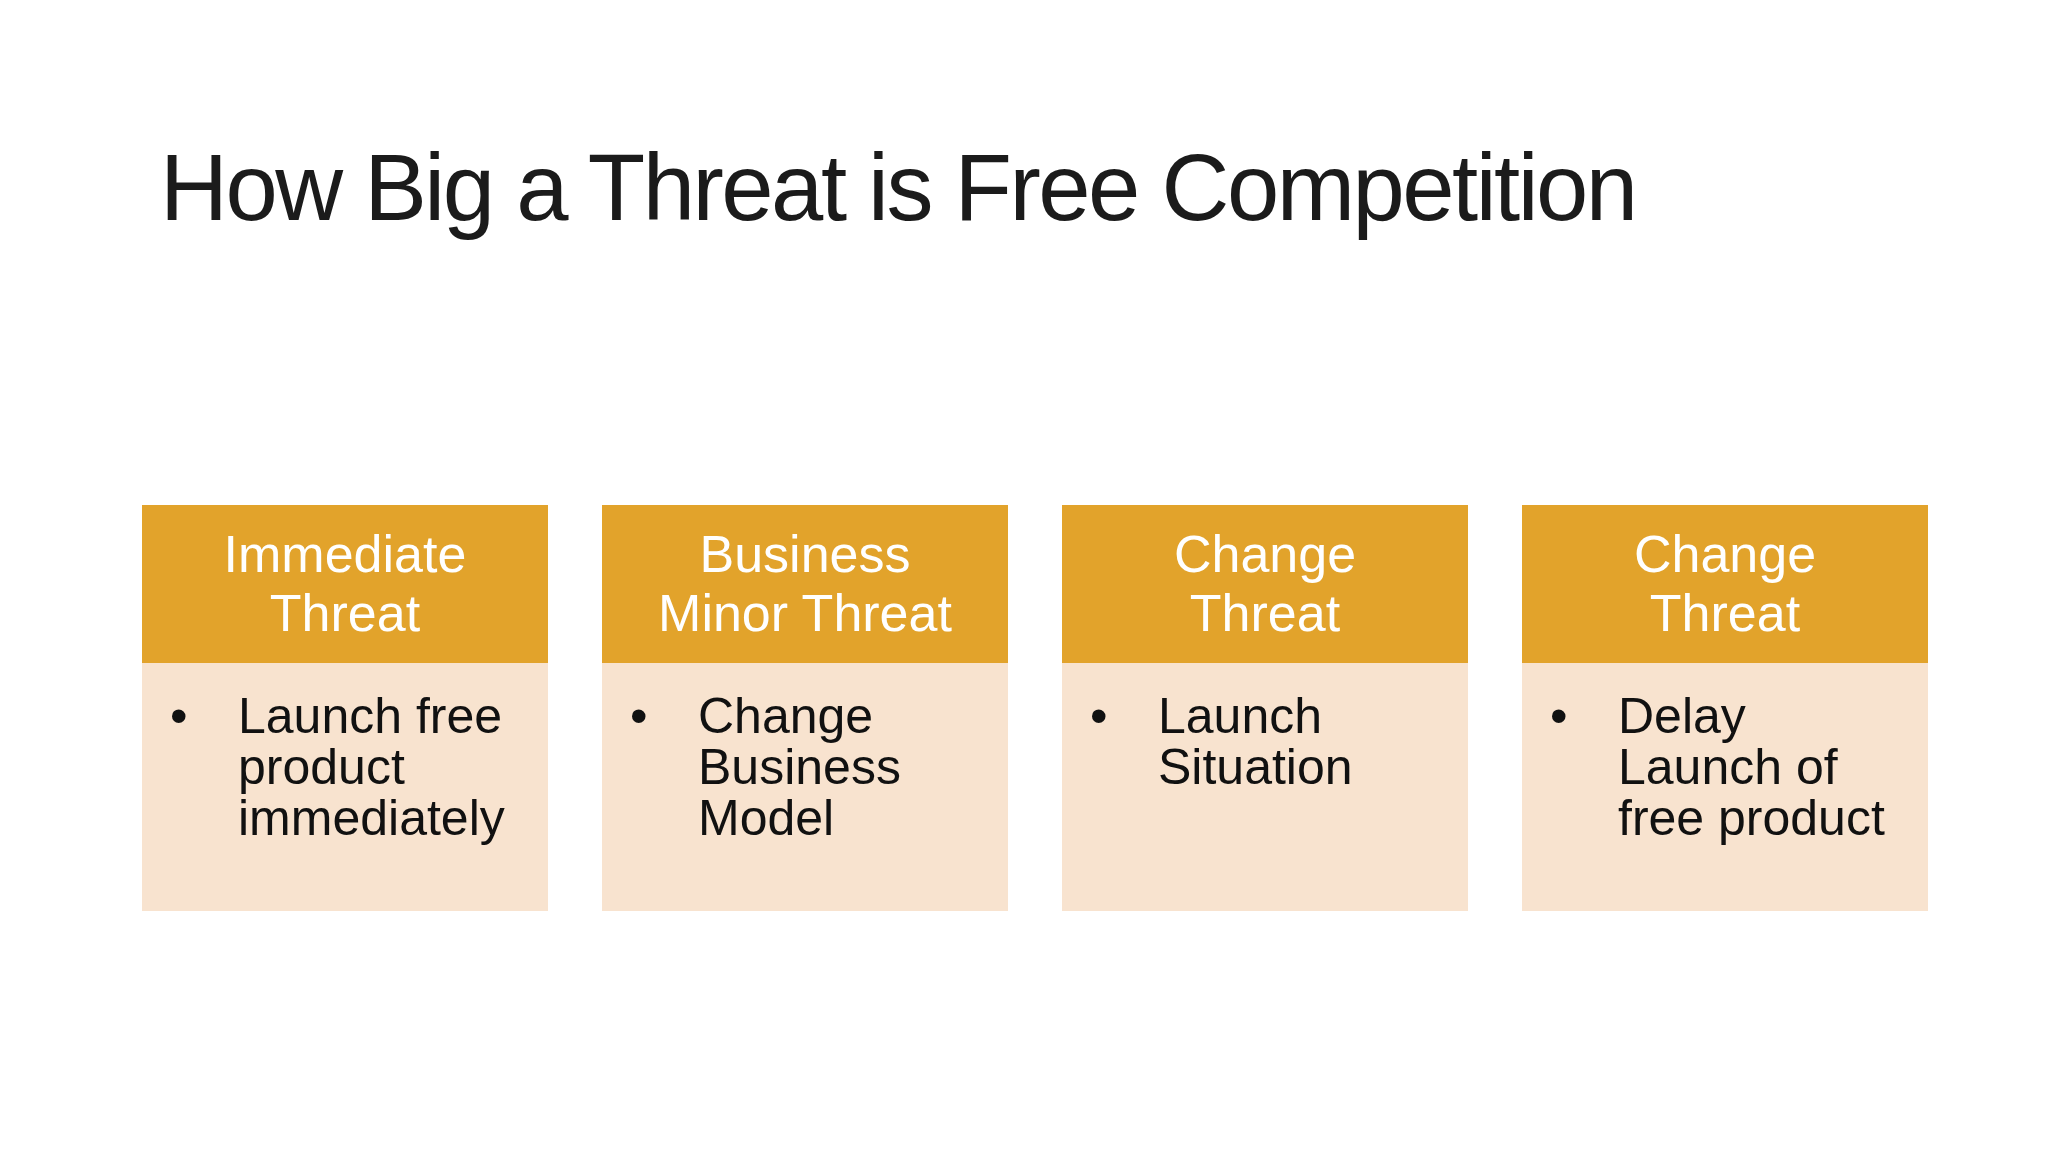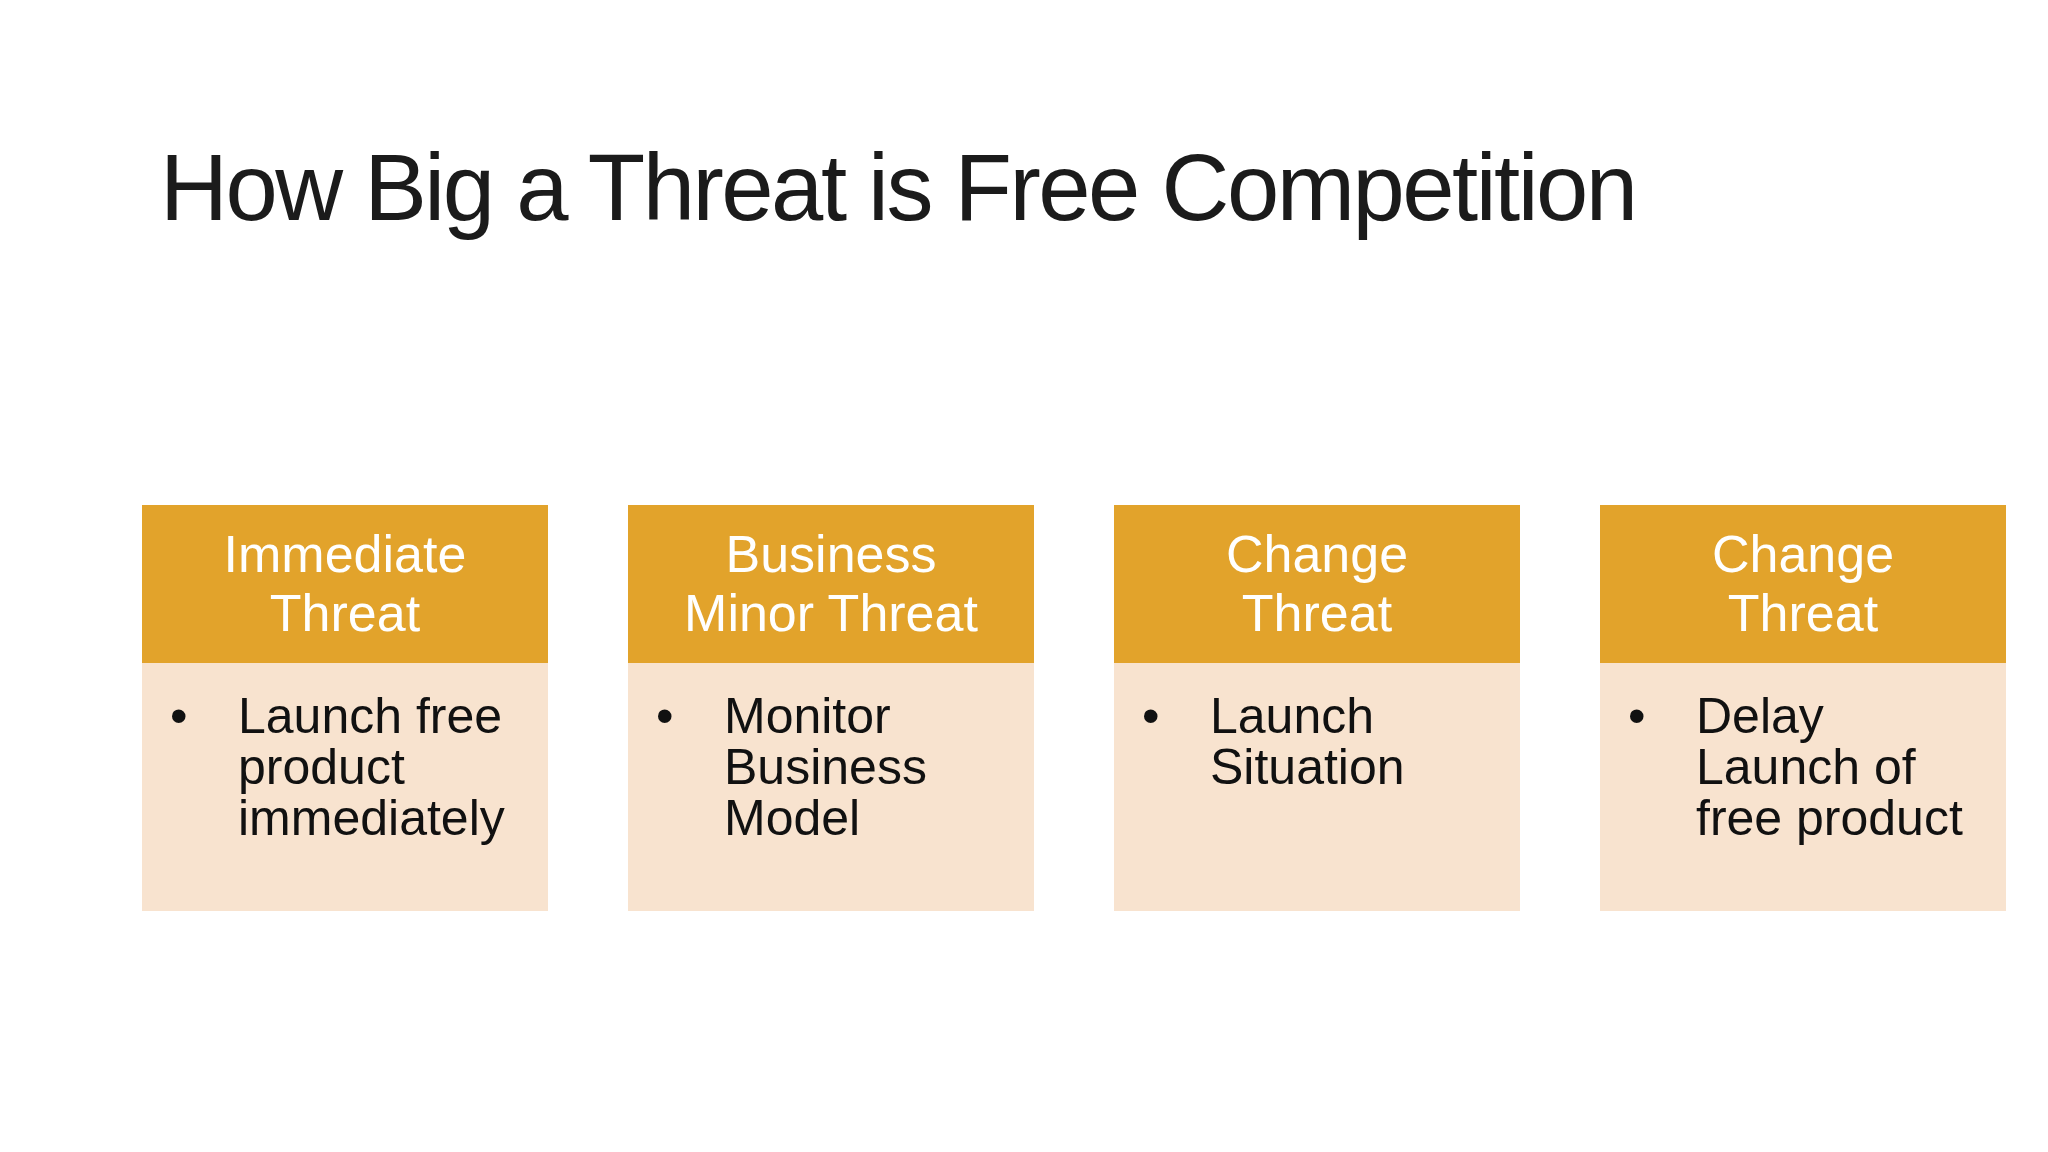--- a/index.html
+++ b/index.html
@@ -28,21 +28,21 @@
     letter-spacing: -2.5px;
     line-height: 1.15;
     color: var(--title_text, #1b1b1b);
     white-space: nowrap;
   }
   .cards {
     position: absolute;
     left: 142px;
     top: 505px;
     display: flex;
-    gap: 80px;
+    gap: 54px;
   }
   .card {
     width: 406px;
     display: flex;
     flex-direction: column;
   }
   .card-header {
     height: 158px;
     background: var(--header_bg, #e2a32b);
     color: var(--header_text, #ffffff);
@@ -94,21 +94,21 @@
           <span class="bullet-text">Launch free product immediately</span>
         </div>
       </div>
     </div>
 
     <div class="card">
       <div class="card-header">Business Minor Threat</div>
       <div class="card-body">
         <div class="bullet-item">
           <span class="bullet-dot">•</span>
-          <span class="bullet-text">Monitor Business Model</span>
+          <span class="bullet-text">Change Business Model</span>
         </div>
       </div>
     </div>
 
     <div class="card">
       <div class="card-header">Change Threat</div>
       <div class="card-body">
         <div class="bullet-item">
           <span class="bullet-dot">•</span>
           <span class="bullet-text">Launch Situation</span>

